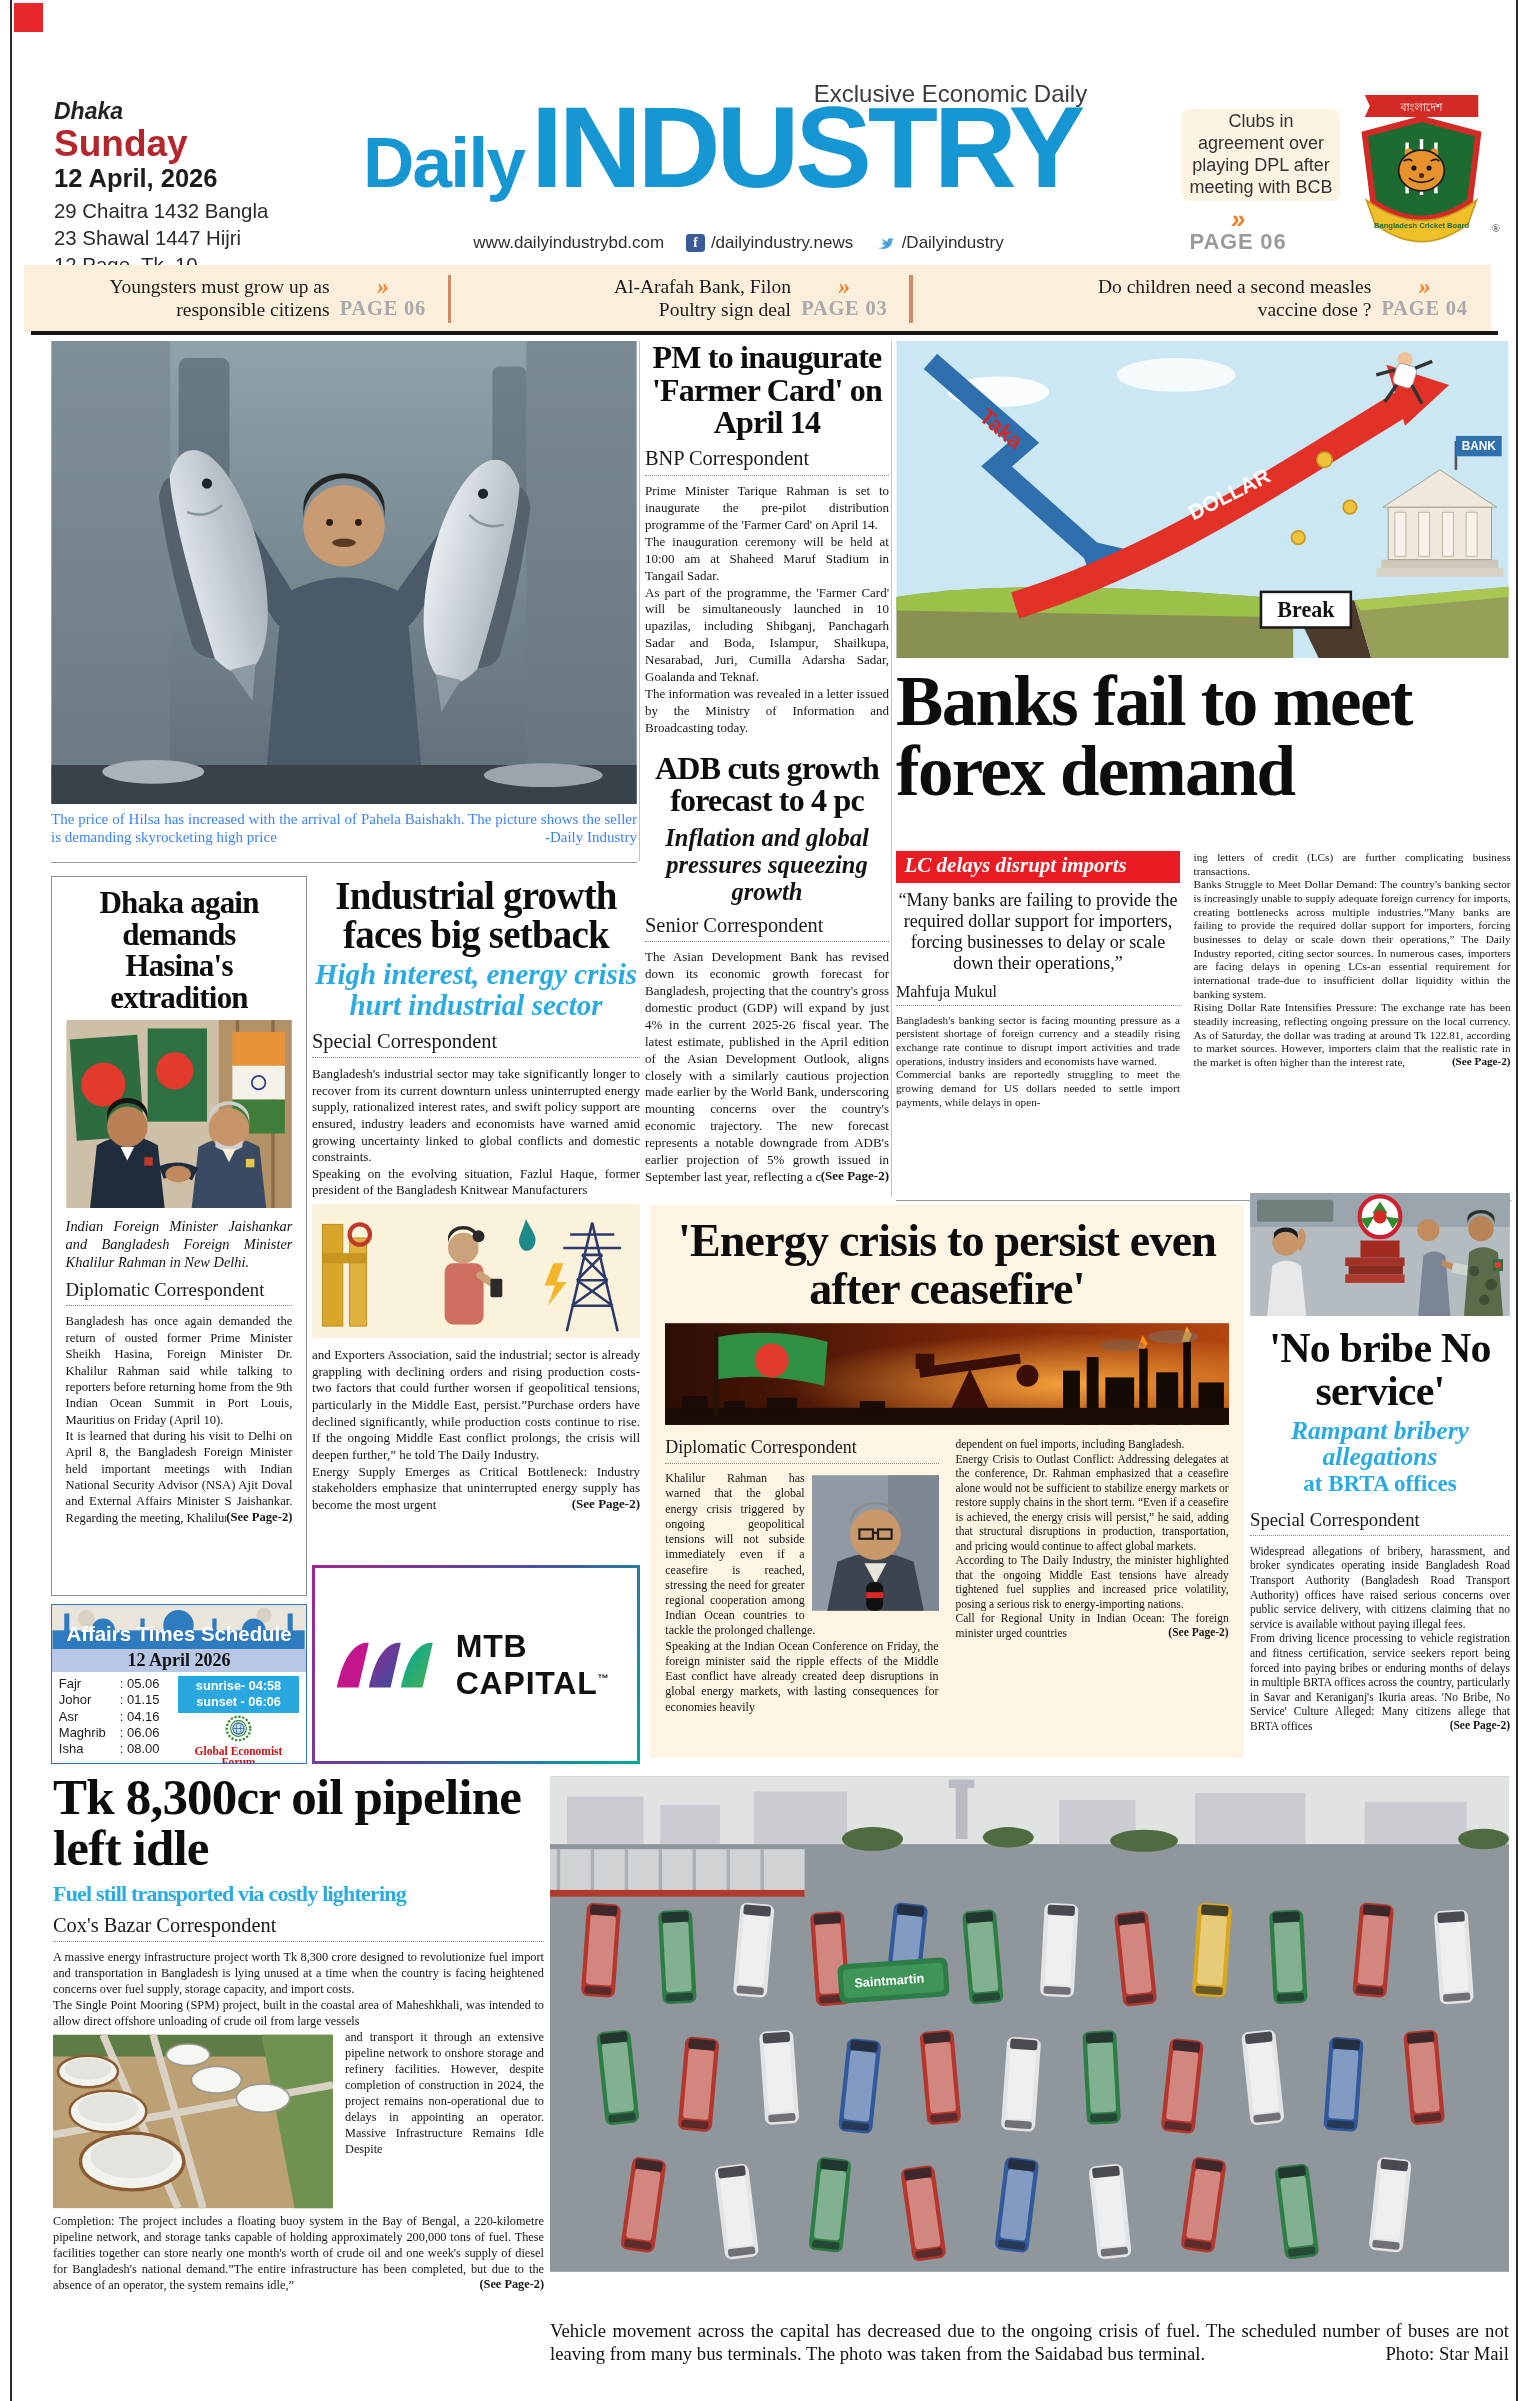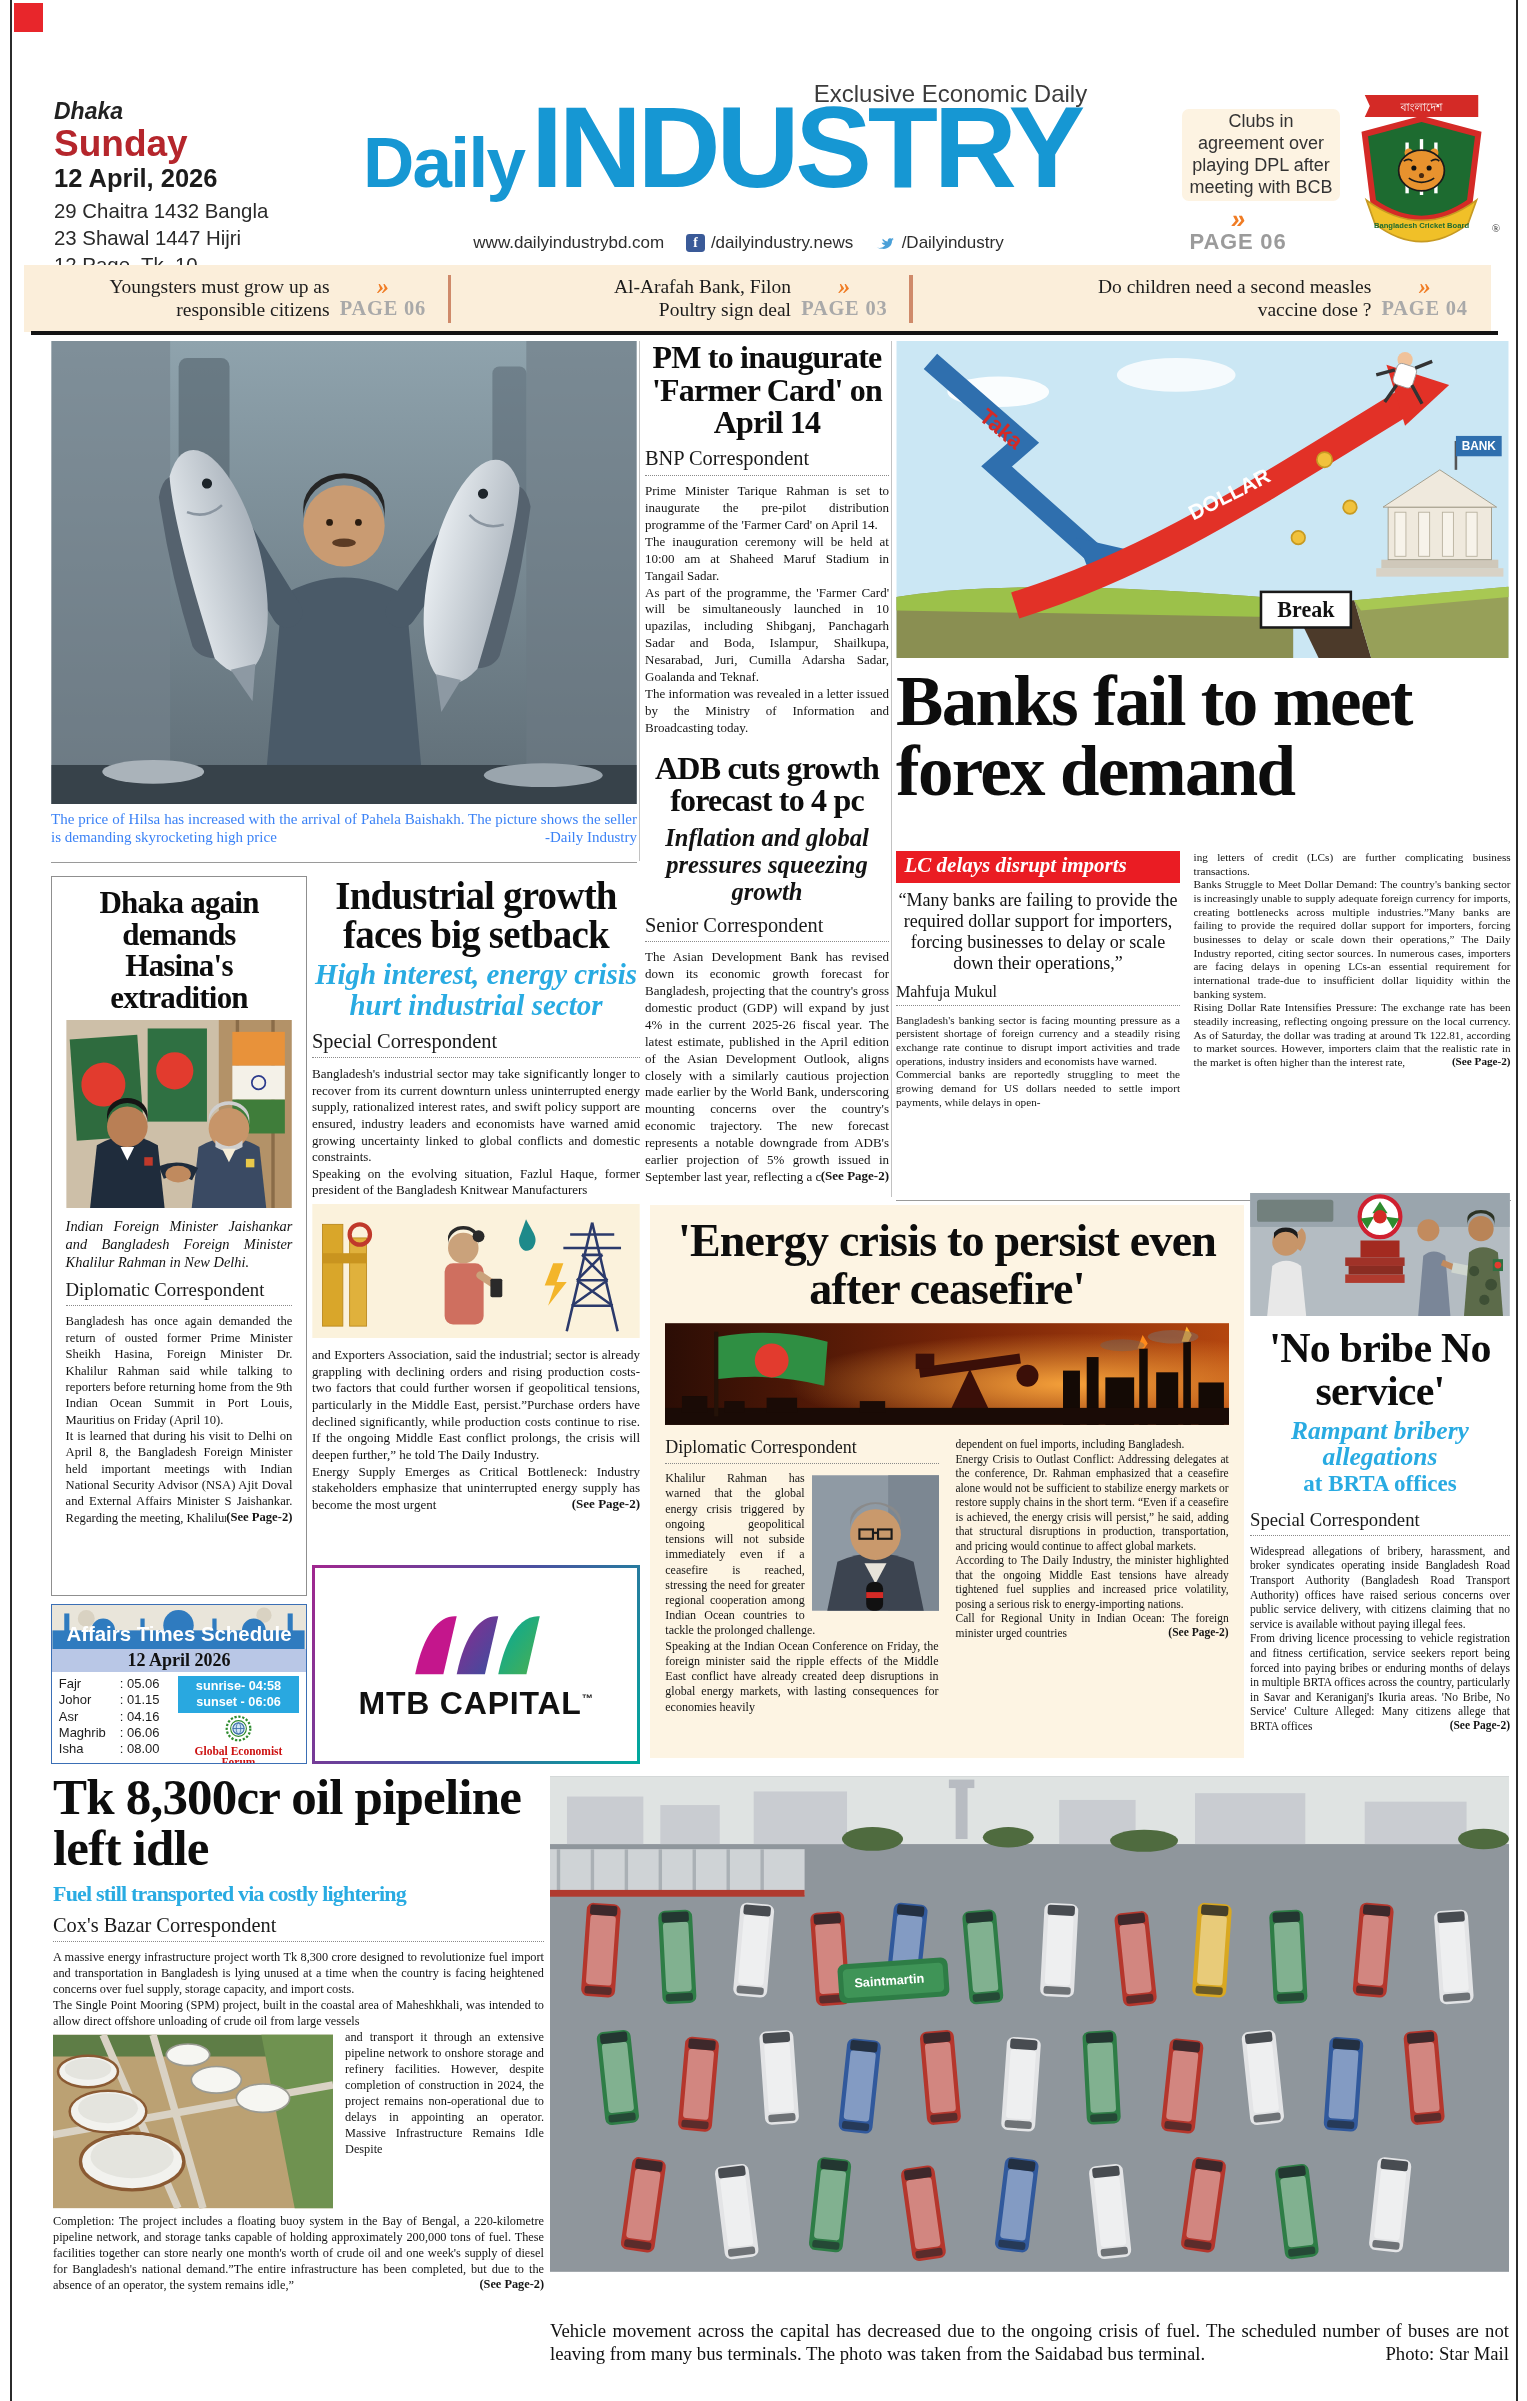--- a/index.html
+++ b/index.html
@@ -78,21 +78,21 @@
   .ptime{font-family:"Liberation Sans",sans-serif;font-size:13px;color:#1c1c1c;display:grid;grid-template-columns:61px auto;line-height:1.25}
   .sunbox{background:#29a8e0;color:#fff;font-weight:bold;font-family:"Liberation Sans",sans-serif;font-size:12.7px;text-align:center;padding:2.5px 1.7px;line-height:1.25}
   .gef{text-align:center;margin-top:1.7px}
   .gef-name{color:#cc1111;font-weight:bold;font-size:11.5px;line-height:1}
   
   .indcol{left:312px;top:876px;width:328px;height:684px;overflow:hidden}
   .ind-head{font-size:39px;text-align:center;line-height:1;margin-bottom:5.1px}
   .ind-sub{font-size:29px;text-align:center;font-style:italic;line-height:1.08;margin-bottom:8.5px;font-weight:bold}
   .ind-body{font-size:13px;line-height:1.28}
   
-  .mtb{left:312px;top:1565px;width:328px;height:199px;border:3.4px solid;border-image:linear-gradient(120deg,#a0278f,#4c4fa0,#00a99d) 1;display:flex;flex-direction:column;align-items:center;justify-content:center;gap:3.4px;background:#fff}
+  .mtb{left:312px;top:1565px;width:328px;height:199px;border:3.4px solid;border-image:linear-gradient(120deg,#a0278f,#4c4fa0,#00a99d) 1;display:flex;flex-direction:row;align-items:center;justify-content:center;gap:3.4px;background:#fff}
   .mtb-name{font-family:"Liberation Sans",sans-serif;font-weight:bold;font-size:32px;color:#111;letter-spacing:0.8px}
   .mtb-name sup{font-size:11px}
   
   .energy{left:650px;top:1205px;width:594px;height:553px;background:#fdf4e3;padding:12px 15.3px 8.5px;overflow:hidden}
   .energy-head{font-size:46px;text-align:center;line-height:1.04;margin-bottom:10.2px}
   .energy-cols{display:grid;grid-template-columns:1fr 1fr;column-gap:17px;margin-top:8.5px}
   .en-body{font-size:12px;line-height:1.27}
   .en-body2{font-size:11.5px;line-height:1.26}
   .energy .byline{font-size:18px}
   .minphoto{float:right;margin:3.4px 0 3.4px 6.8px}

